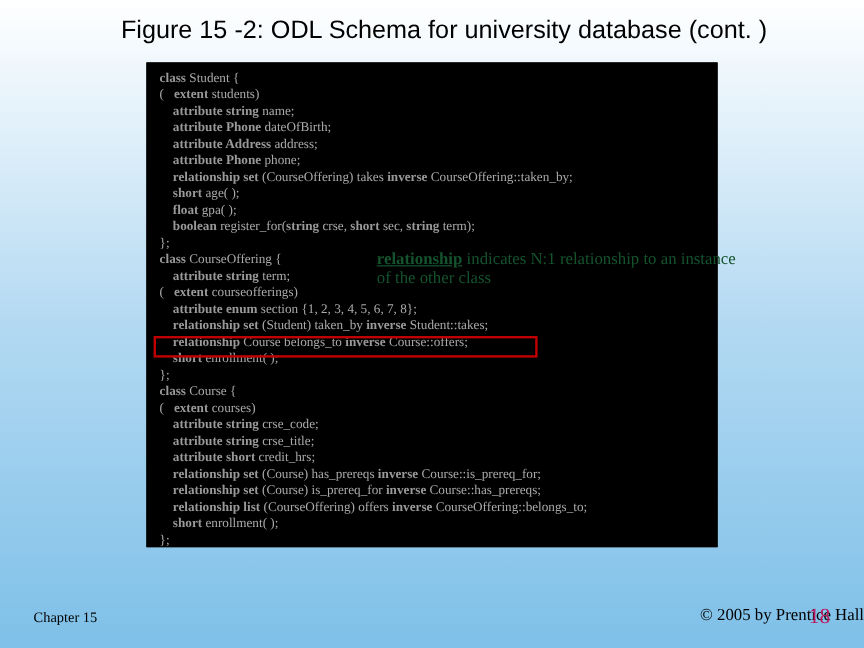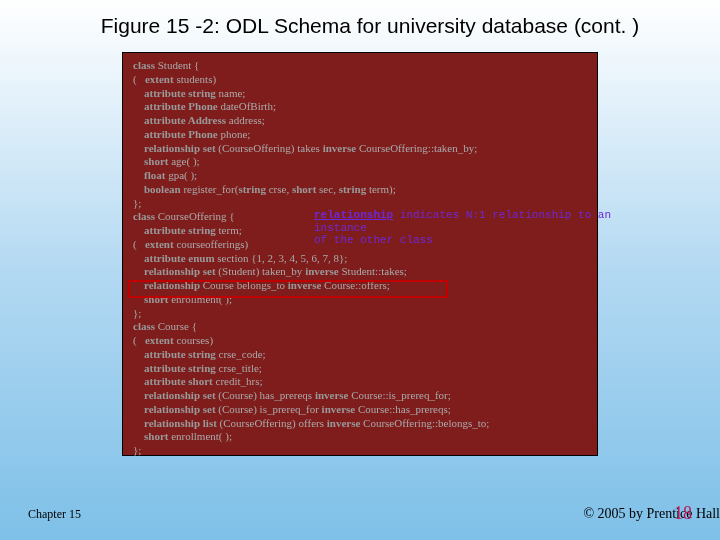--- a/index.html
+++ b/index.html
@@ -19,40 +19,40 @@
     font-size: 21px;
     color: #000000;
     text-align: center;
   }
   .schema-box {
     position: absolute;
     top: 52px;
     left: 122px;
     width: 476px;
     height: 404px;
-    background: #7f1d1d;
+    background: #000000;
     border: 1px solid #000;
     padding: 6px 10px;
     font-family: "Times New Roman", serif;
     font-size: 11px;
     line-height: 1.25;
     color: #aaa;
   }
   .schema-box .line { white-space: pre; }
   .kw { font-weight: bold; color: #999; }
   .red-box {
     position: absolute;
     border: 2px solid #c00000;
     background: transparent;
   }
   .annotation {
     position: absolute;
-    font-family: Liberation Mono, monospace;
-    font-size: 11px;
-    color: #6d28d9;
+    font-family: Liberation Serif, serif;
+    font-size: 14px;
+    color: #14532d;
     line-height: 1.15;
   }
   .annotation .ul { text-decoration: underline; font-weight: bold; }
   .footer-left {
     position: absolute;
     bottom: 18px;
     left: 28px;
     font-family: "Times New Roman", serif;
     font-size: 12px;
     color: #000;

